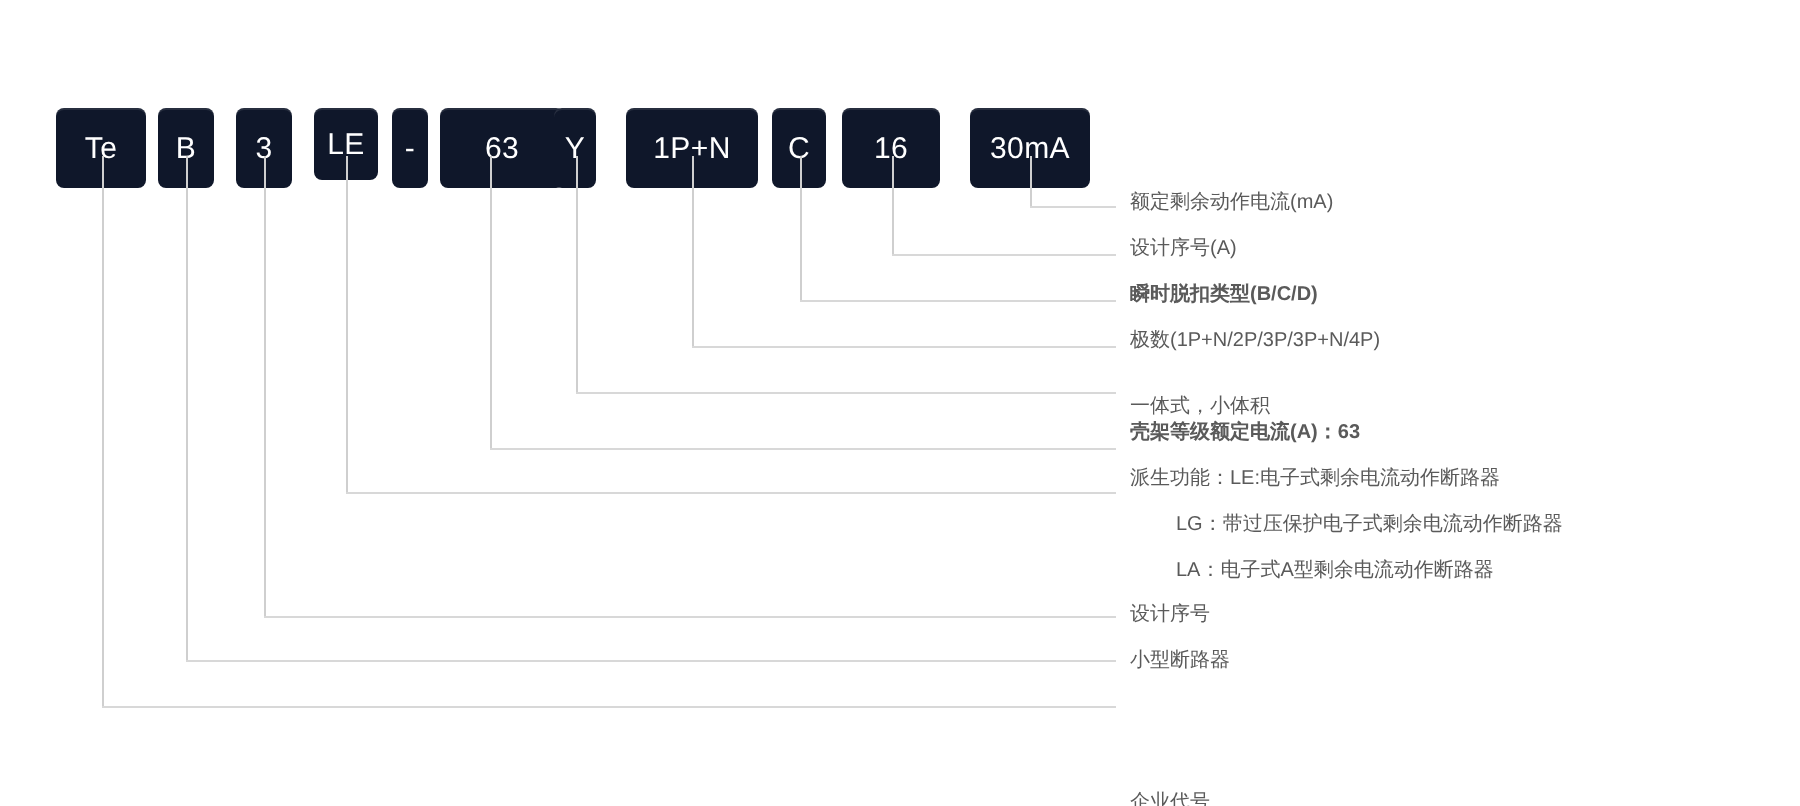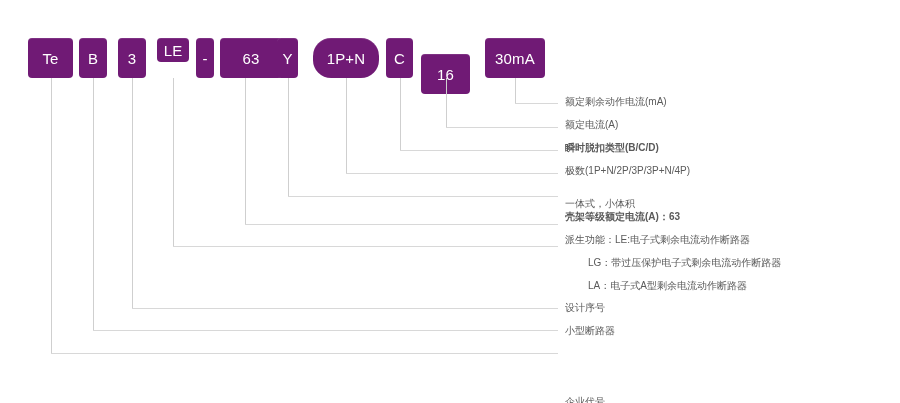--- a/index.html
+++ b/index.html
@@ -9,30 +9,31 @@
     font-family:"Liberation Sans","DejaVu Sans",sans-serif;
     color:#595959;
     overflow:hidden;
   }
   #stage{position:relative;width:900px;height:403px;}
 
   
   .code-box{
     position:absolute;
     height:40px;
-    background:#701a75;
+    background:#0f172a;
     border-radius:4px;
     color:#ffffff;
     font-size:15px;
     display:flex;
     align-items:center;
     justify-content:center;
     letter-spacing:.2px;
     box-shadow:inset 0 1px 0 rgba(255,255,255,.10);
     user-select:none;
+    margin-top:16px;
   }
 
   
   .vline{position:absolute;width:1px;background:#cfcfcf;}
   .hline{position:absolute;height:1px;background:#d8d8d8;}
 
   
   .label{
     position:absolute;
     left:565px;
@@ -44,27 +45,27 @@
   .label.sub{left:588px;}
 </style>
 </head>
 <body>
 
 <div id="stage">
   <div id="boxes-layer">
       <div class="code-box" style="left: 28px; top: 38px; width: 45px; height: 40px;">Te</div>
       <div class="code-box" style="left: 79px; top: 38px; width: 28px; height: 40px;">B</div>
       <div class="code-box" style="left: 118px; top: 38px; width: 28px; height: 40px;">3</div>
-      <div class="code-box" style="left: 157px; top: 38px; width: 32px; height: 24px;">LE</div>
+      <div class="code-box" style="left: 157px; top: 38px; width: 32px; height: 36px;">LE</div>
       <div class="code-box" style="left: 196px; top: 38px; width: 18px; height: 40px;">-</div>
       <div class="code-box" style="left: 220px; top: 38px; width: 62px; height: 40px;">63</div>
       <div class="code-box" style="left: 277px; top: 38px; width: 21px; height: 40px;">Y</div>
-      <div class="code-box" style="left: 313px; top: 38px; width: 66px; height: 40px; border-radius: 18px;">1P+N</div>
+      <div class="code-box" style="left: 313px; top: 38px; width: 66px; height: 40px;">1P+N</div>
       <div class="code-box" style="left: 386px; top: 38px; width: 27px; height: 40px;">C</div>
-      <div class="code-box" style="left: 421px; top: 54px; width: 49px; height: 40px;">16</div>
+      <div class="code-box" style="left: 421px; top: 38px; width: 49px; height: 40px;">16</div>
       <div class="code-box" style="left: 485px; top: 38px; width: 60px; height: 40px;">30mA</div>
     </div>
   <div id="lines-layer">
       <div class="vline" style="left: 515px; top: 78px; height: 25px;"></div>
       <div class="hline" style="left: 515px; top: 103px; width: 43px;"></div>
       <div class="vline" style="left: 446px; top: 78px; height: 49px;"></div>
       <div class="hline" style="left: 446px; top: 127px; width: 112px;"></div>
       <div class="vline" style="left: 400px; top: 78px; height: 72px;"></div>
       <div class="hline" style="left: 400px; top: 150px; width: 158px;"></div>
       <div class="vline" style="left: 346px; top: 78px; height: 95px;"></div>
@@ -77,21 +78,21 @@
       <div class="hline" style="left: 173px; top: 246px; width: 385px;"></div>
       <div class="vline" style="left: 132px; top: 78px; height: 230px;"></div>
       <div class="hline" style="left: 132px; top: 308px; width: 426px;"></div>
       <div class="vline" style="left: 93px; top: 78px; height: 252px;"></div>
       <div class="hline" style="left: 93px; top: 330px; width: 465px;"></div>
       <div class="vline" style="left: 51px; top: 78px; height: 275px;"></div>
       <div class="hline" style="left: 51px; top: 353px; width: 507px;"></div>
     </div>
   <div id="labels-layer">
       <div class="label" style="top: 97px;">额定剩余动作电流(mA)</div>
-      <div class="label" style="top: 120px;">额定电流(A)</div>
+      <div class="label" style="top: 120px;">设计序号(A)</div>
       <div class="label" style="top: 143px; font-weight: bold;">瞬时脱扣类型(B/C/D)</div>
       <div class="label" style="top: 166px; text-align: right;">极数(1P+N/2P/3P/3P+N/4P)</div>
       <div class="label" style="top: 199px;">一体式，小体积</div>
       <div class="label" style="top: 212px; font-weight: bold;">壳架等级额定电流(A)：63</div>
       <div class="label" style="top: 235px;">派生功能：LE:电子式剩余电流动作断路器</div>
       <div class="label sub" style="top: 258px;">LG：带过压保护电子式剩余电流动作断路器</div>
       <div class="label sub" style="top: 281px;">LA：电子式A型剩余电流动作断路器</div>
       <div class="label" style="top: 303px;">设计序号</div>
       <div class="label" style="top: 326px;">小型断路器</div>
       <div class="label" style="top: 349px; margin-top: 48px;">企业代号</div>

